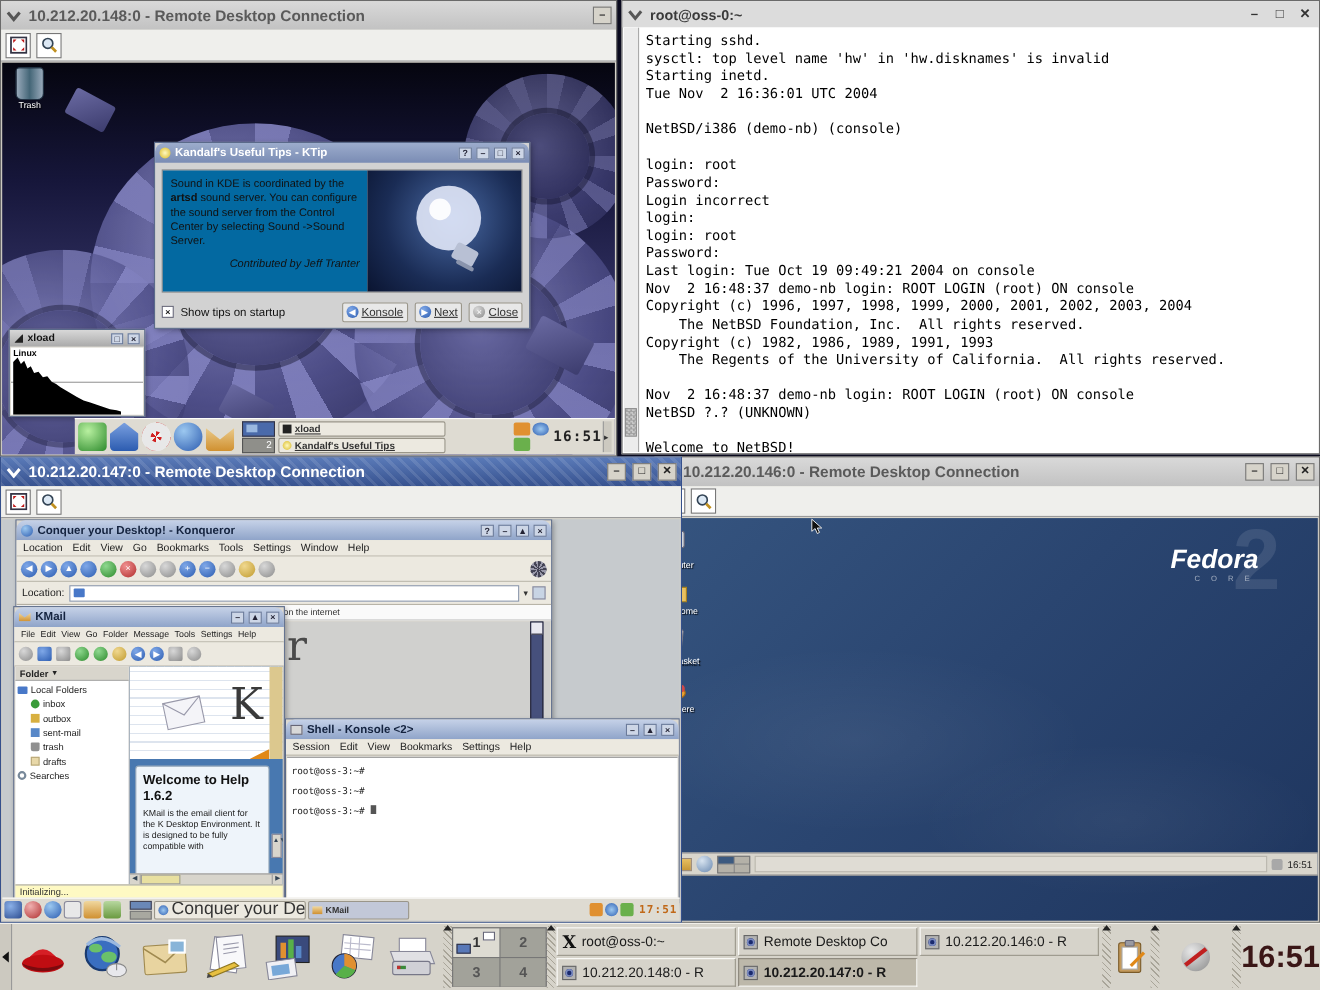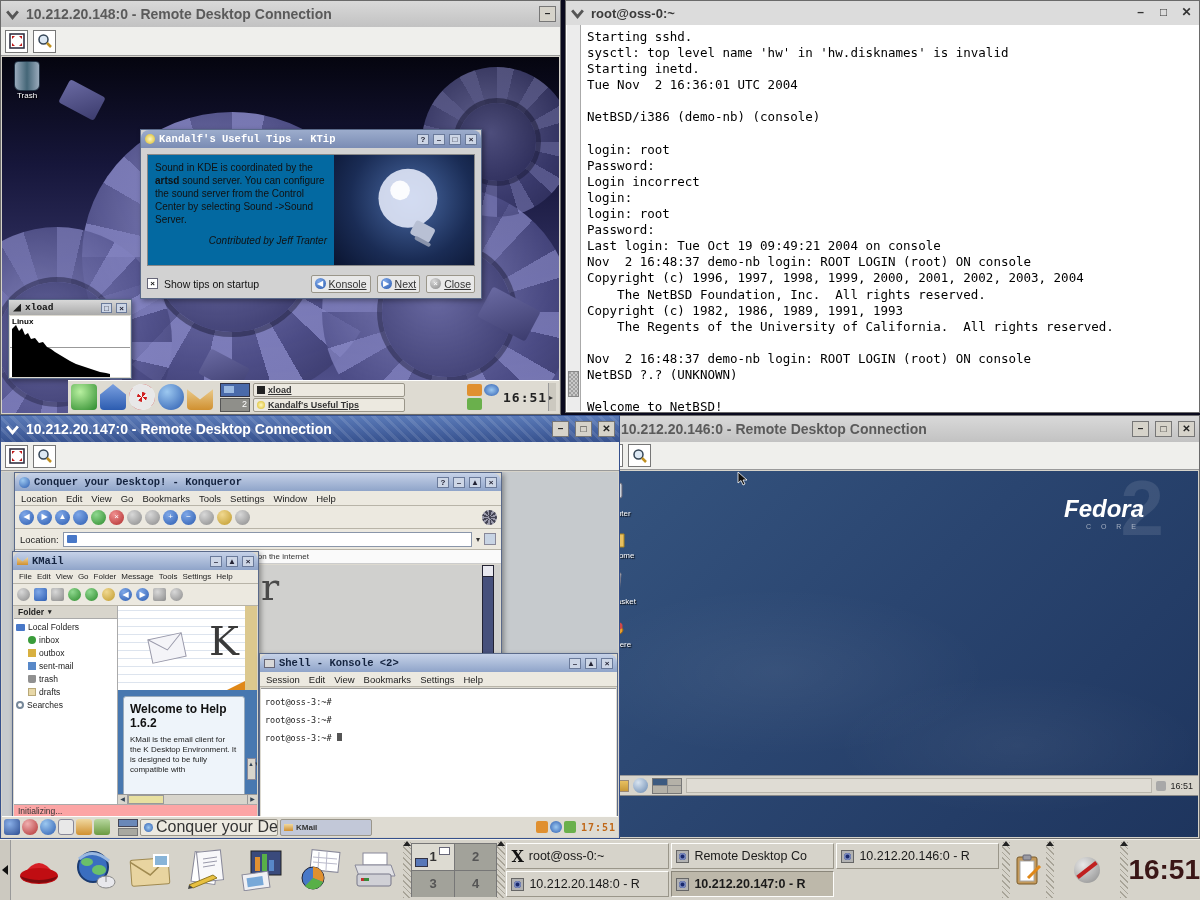--- a/index.html
+++ b/index.html
@@ -19,21 +19,21 @@
       text-align:center;flex:0 0 auto;position:relative;}
   .cb.flat{border:none;background:none;color:#333;font-size:12px;}
   .rtool{position:absolute;left:0;top:26px;right:0;height:29px;background:#efefec;border-bottom:1px solid #9a9a9a;
       display:flex;align-items:center;gap:5px;padding:0 4px;}
   .rbtn{width:23px;height:23px;border:1px solid #777;background:#fff;display:flex;align-items:center;justify-content:center;}
   .vp{position:absolute;left:1px;right:1px;bottom:1px;overflow:hidden;}
   
   .kw{position:absolute;border:1px solid #5a6a8a;background:#dcd9d0;box-shadow:2px 2px 5px rgba(0,0,0,.35);}
   .ktb{height:18px;display:flex;align-items:center;gap:4px;padding:0 4px;border-radius:8px 8px 0 0;
       background:linear-gradient(#c6d2e8,#8fa4c9);color:#14233f;font-weight:bold;font-size:10.5px;}
-  .ktb .t{flex:1;overflow:hidden;white-space:nowrap;font-family:Liberation Mono, monospace;}
+  .ktb .t{flex:1;overflow:hidden;white-space:nowrap;}
   .kbtn{width:12px;height:11px;border:1px solid #6a7a9a;background:#cdd6e6;color:#223;
       font:bold 8px/9px "Liberation Sans",sans-serif;text-align:center;}
   .kmb{height:15px;display:flex;gap:9px;align-items:center;padding:0 6px;background:#ece9e0;
       border-bottom:1px solid #b8b4a8;font-size:9.5px;color:#222;white-space:nowrap;overflow:hidden;}
   .ktool{display:flex;gap:3px;align-items:center;padding:0 4px;background:#ece9e0;border-bottom:1px solid #b8b4a8;}
   .ci{width:15px;height:15px;border-radius:50%;display:inline-flex;align-items:center;justify-content:center;
       color:#fff;font-size:8px;line-height:1;}
   .c-bl{background:radial-gradient(circle at 35% 30%,#7fa8e8,#2c5cb0);}
   .c-gr{background:radial-gradient(circle at 35% 30%,#8fd88f,#2c8a2c);}
   .c-rd{background:radial-gradient(circle at 35% 30%,#f09090,#b02c2c);}
@@ -414,21 +414,21 @@
         </div>
         <div style="position:absolute;right:1px;bottom:24px;width:9px;height:22px;background:#d8d5cc;border:1px solid #889;font-size:6px;line-height:10px;text-align:center;color:#345;">▲▼</div>
       </div>
 
       <div style="position:absolute;left:105px;right:1px;bottom:14px;height:10px;background:#d8d5cc;border-top:1px solid #999;display:flex;">
         <span style="width:10px;border-right:1px solid #999;font-size:6px;line-height:9px;text-align:center;color:#345;">◀</span>
         <span style="width:36px;background:#e8e0a0;border:1px solid #999;"></span>
         <span style="flex:1;"></span>
         <span style="width:10px;border-left:1px solid #999;font-size:6px;line-height:9px;text-align:center;color:#345;">▶</span>
       </div>
-      <div style="position:absolute;left:1px;right:1px;bottom:1px;height:13px;background:#fca5a5;border-top:1px solid #aaa;font-size:8.5px;color:#333;padding:1px 4px;">Initializing...</div>
+      <div style="position:absolute;left:1px;right:1px;bottom:1px;height:13px;background:#fef9c3;border-top:1px solid #aaa;font-size:8.5px;color:#333;padding:1px 4px;">Initializing...</div>
     </div>
 
     <div class="kw" style="left:257px;top:181px;width:359px;height:168px;">
       <div class="ktb">
         <span style="width:11px;height:9px;background:#d8d8d8;border:1px solid #667;"></span>
         <span class="t">Shell - Konsole &lt;2&gt;</span>
         <span class="kbtn">–</span>
         <span class="kbtn">▲</span>
         <span class="kbtn">×</span>
       </div>

